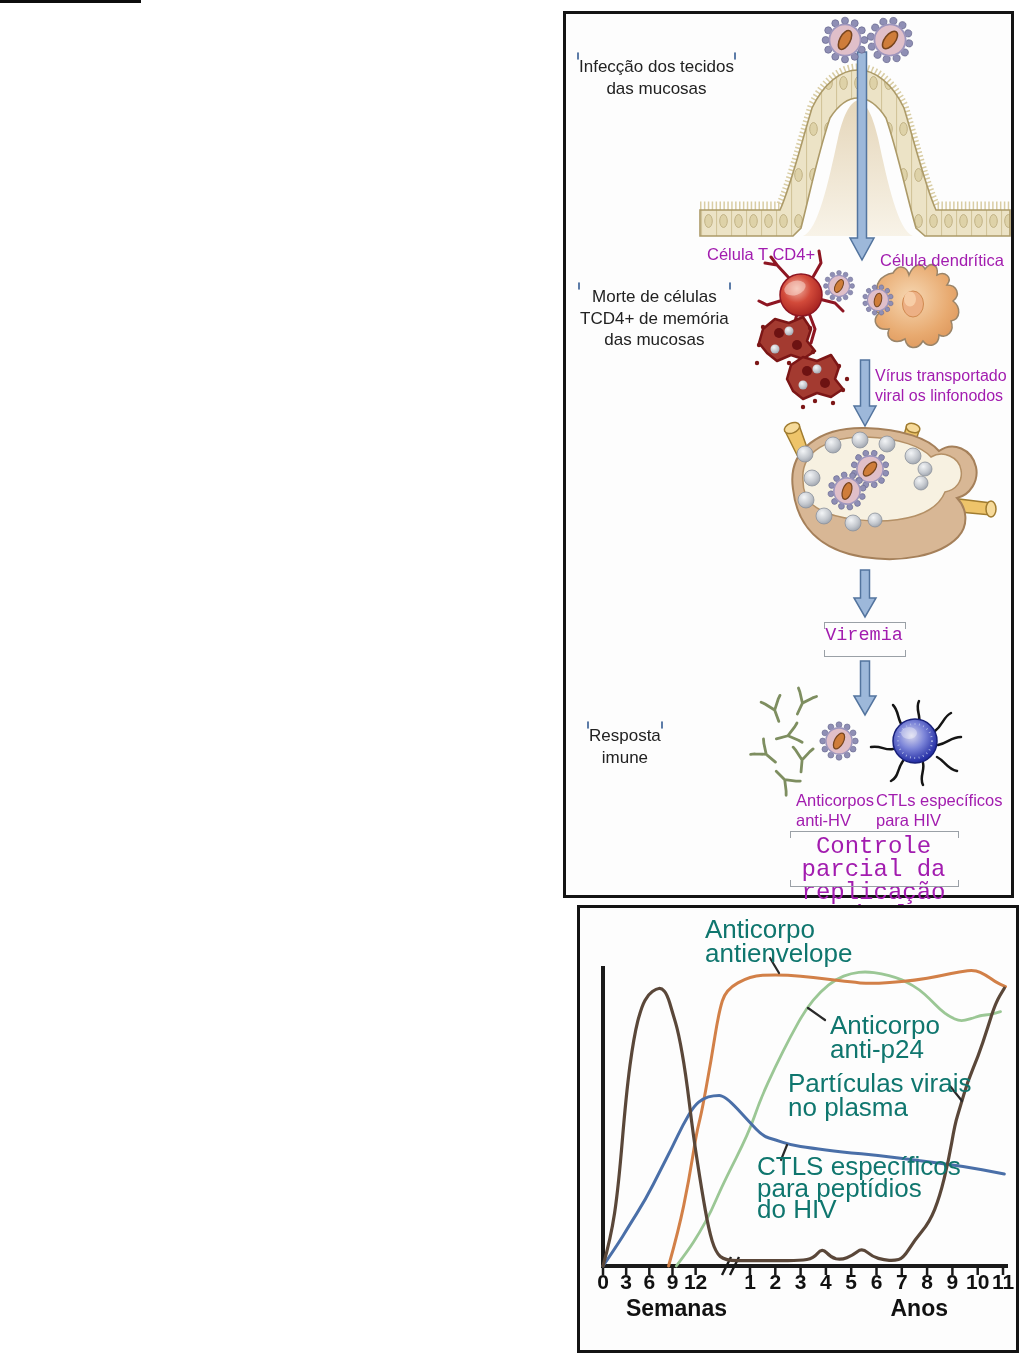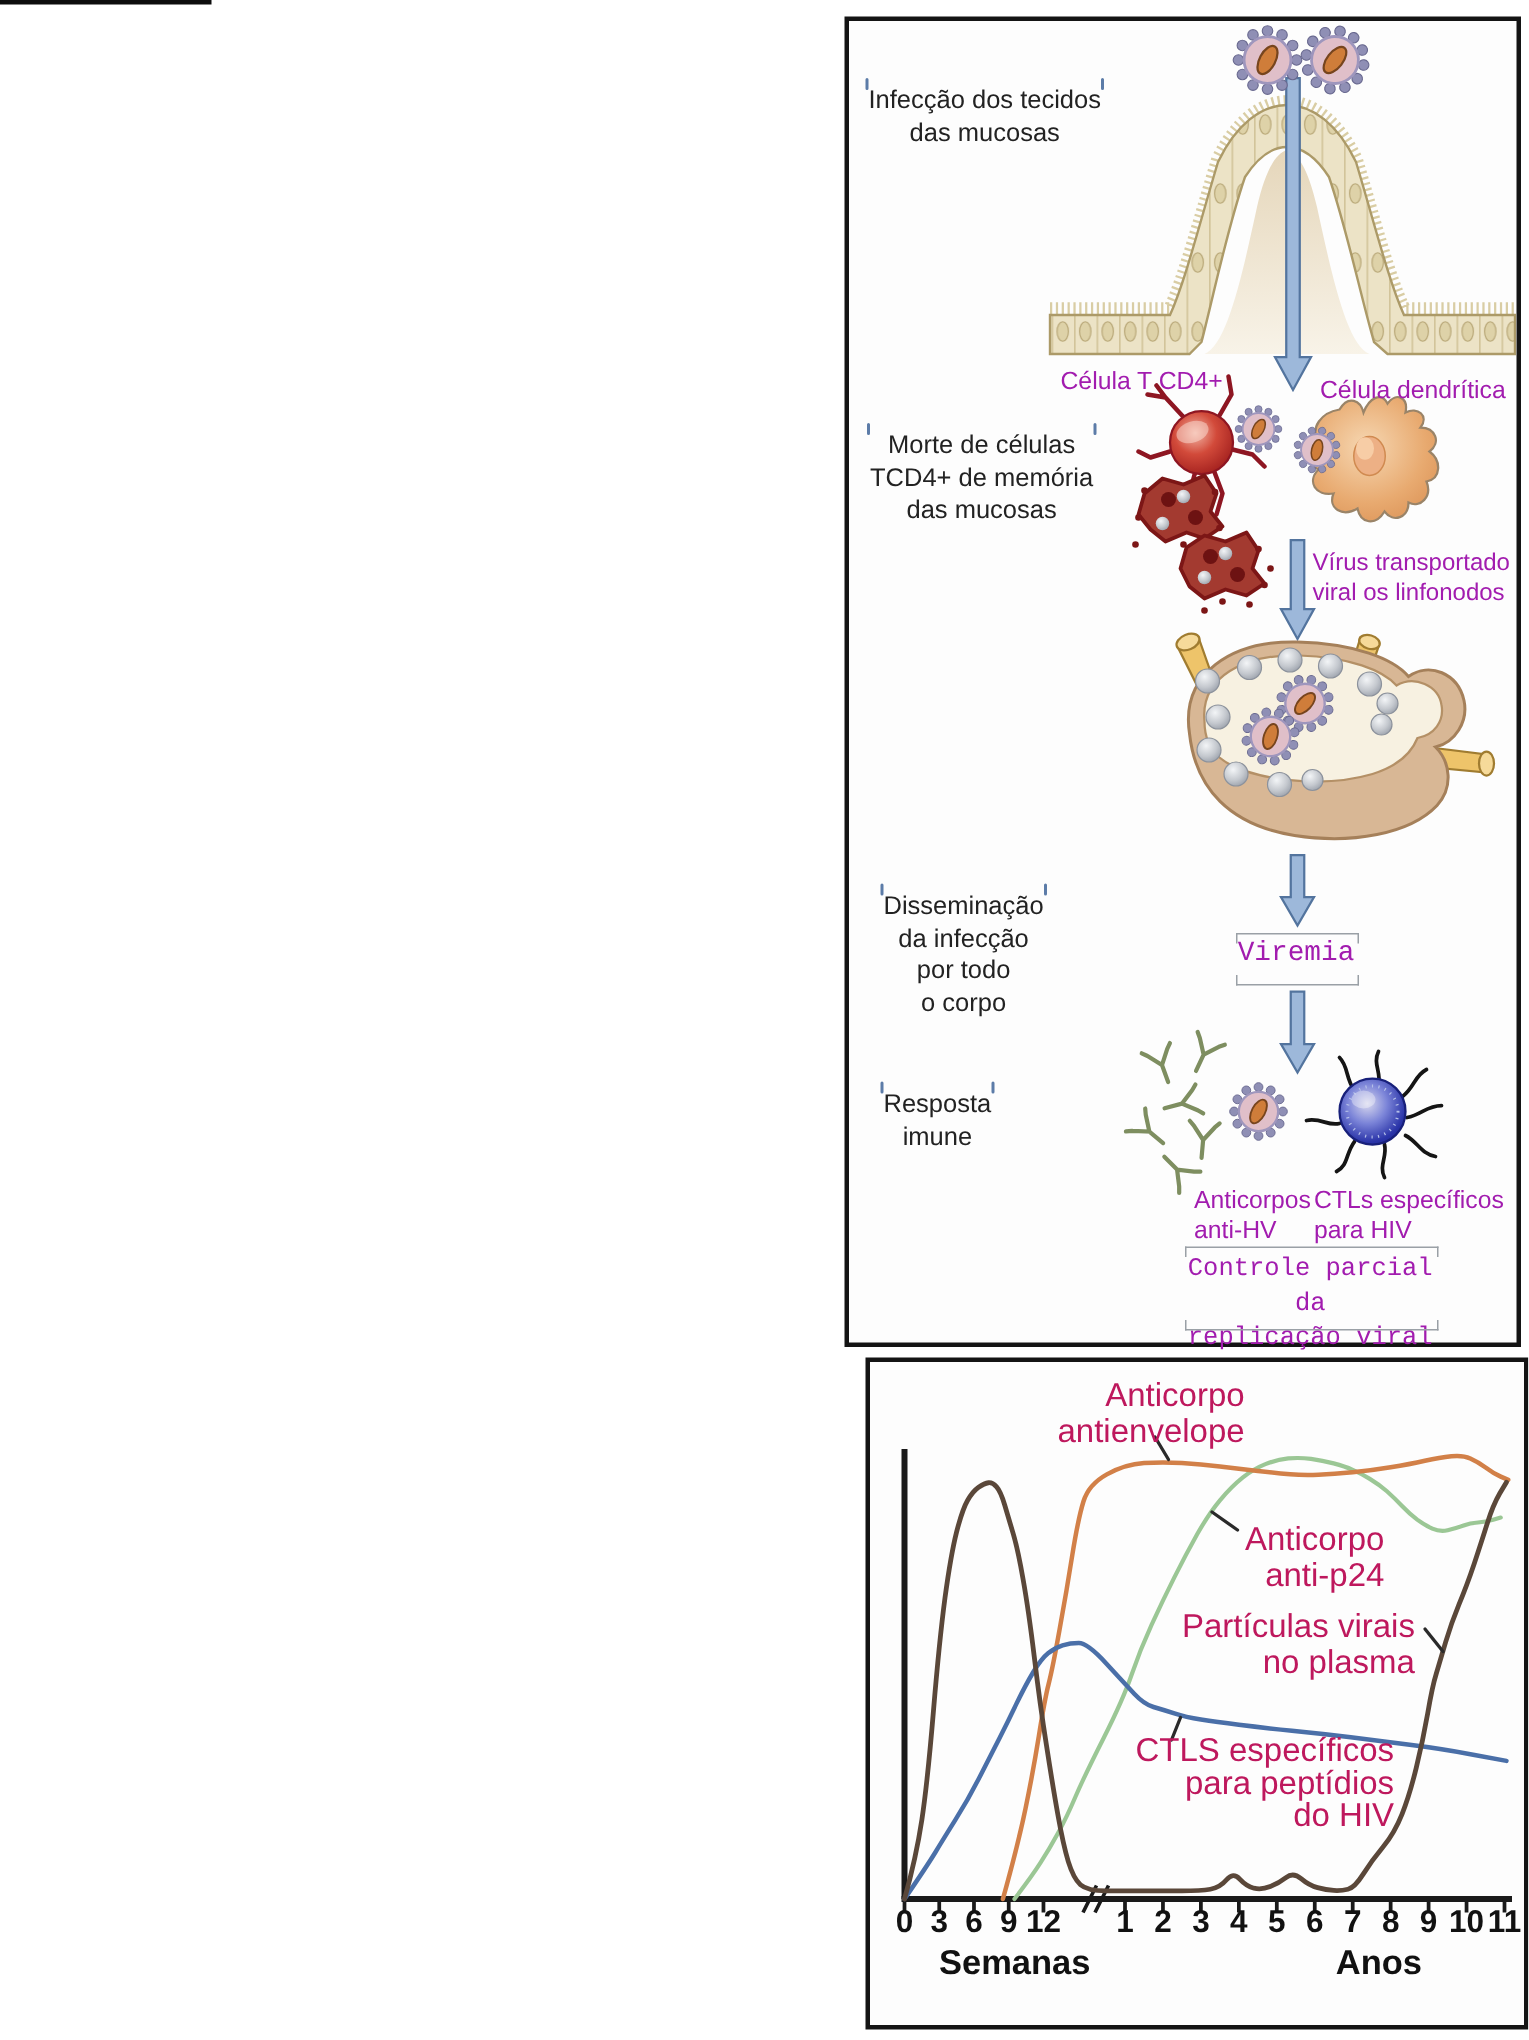--- a/index.html
+++ b/index.html
@@ -15,21 +15,21 @@
   .stage .bar{height:6px;border:1px solid #5c7ca8;border-radius:2px;
     background:linear-gradient(180deg,#e9f0f8 0%,#b7cbe1 55%,#86a5c6 100%);}
   .stage .txt{text-align:center;font-size:17px;line-height:21.5px;color:#222;margin:4px 0;}
   
   .f1lbl{position:absolute;font-size:16.5px;line-height:19.5px;color:#a21caf;white-space:nowrap;}
   .bracket-top{position:absolute;height:6px;border:1.6px solid #9aa0a6;border-bottom:none;}
   .bracket-bot{position:absolute;height:6px;border:1.6px solid #9aa0a6;border-top:none;}
   .center{text-align:center;font-family:Liberation Mono, monospace;}
   
   #chart-svg{position:absolute;left:0;top:0;}
-  .c2lbl{position:absolute;font-size:22px;line-height:23.5px;color:#be185d;white-space:nowrap;text-align:right;}
+  .c2lbl{position:absolute;font-size:26px;line-height:23.5px;color:#0f766e;white-space:nowrap;}
   .xlabels{position:absolute;left:0;top:362px;width:436px;height:26px;}
   .xlabels span{position:absolute;transform:translateX(-50%);font-weight:bold;
     font-size:21px;color:#111;}
   .axisname{position:absolute;top:387px;font-weight:bold;font-size:23px;color:#111;text-align:right;}
 </style>
 </head>
 <body>
 
 <div id="page">
 
@@ -50,30 +50,20 @@
       <div class="bar"></div>
       <div class="txt">
         <div>Morte de células</div>
         <div>TCD4+ de memória</div>
         <div>das mucosas</div>
       </div>
       <div class="bar"></div>
     </div>
 
 
-    <div class="stage" style="left:21px;top:575px;width:156px;">
-      <div class="bar"></div>
-      <div class="txt">
-        <div>Disseminação</div>
-        <div>da infecção</div>
-        <div>por todo</div>
-        <div>o corpo</div>
-      </div>
-      <div class="bar"></div>
-    </div>
 
     <div class="stage" style="left:21px;top:707px;width:156px;">
       <div class="bar"></div>
       <div class="txt">
         <div>Resposta</div>
         <div>imune</div>
       </div>
       <div class="bar"></div>
     </div>
 
@@ -260,21 +250,21 @@
     <div class="f1lbl" style="left:219px;top:777px;margin-left:11px;">
       <div>Anticorpos</div>
       <div>anti-HV</div>
     </div>
     <div class="f1lbl" style="left:310px;top:777px;">
       <div>CTLs específicos</div>
       <div>para HIV</div>
     </div>
 
     <div class="bracket-top" style="left:224px;top:817px;width:167px;"></div>
-    <div class="f1lbl center" style="left:224px;top:821px;width:167px;font-size:17px;line-height:23px;white-space:normal;">
+    <div class="f1lbl center" style="left:224px;top:821px;width:167px;font-size:24px;line-height:23px;white-space:normal;">
       <div>Controle parcial da</div>
       <div>replicação viral</div>
     </div>
     <div class="bracket-bot" style="left:224px;top:866px;width:167px;"></div>
   </div>
 
   <div class="figbox" style="left:577px;top:905px;width:436px;height:442px;">
 
     <svg id="chart-svg" width="436" height="442" viewBox="0 0 436 442">
 

